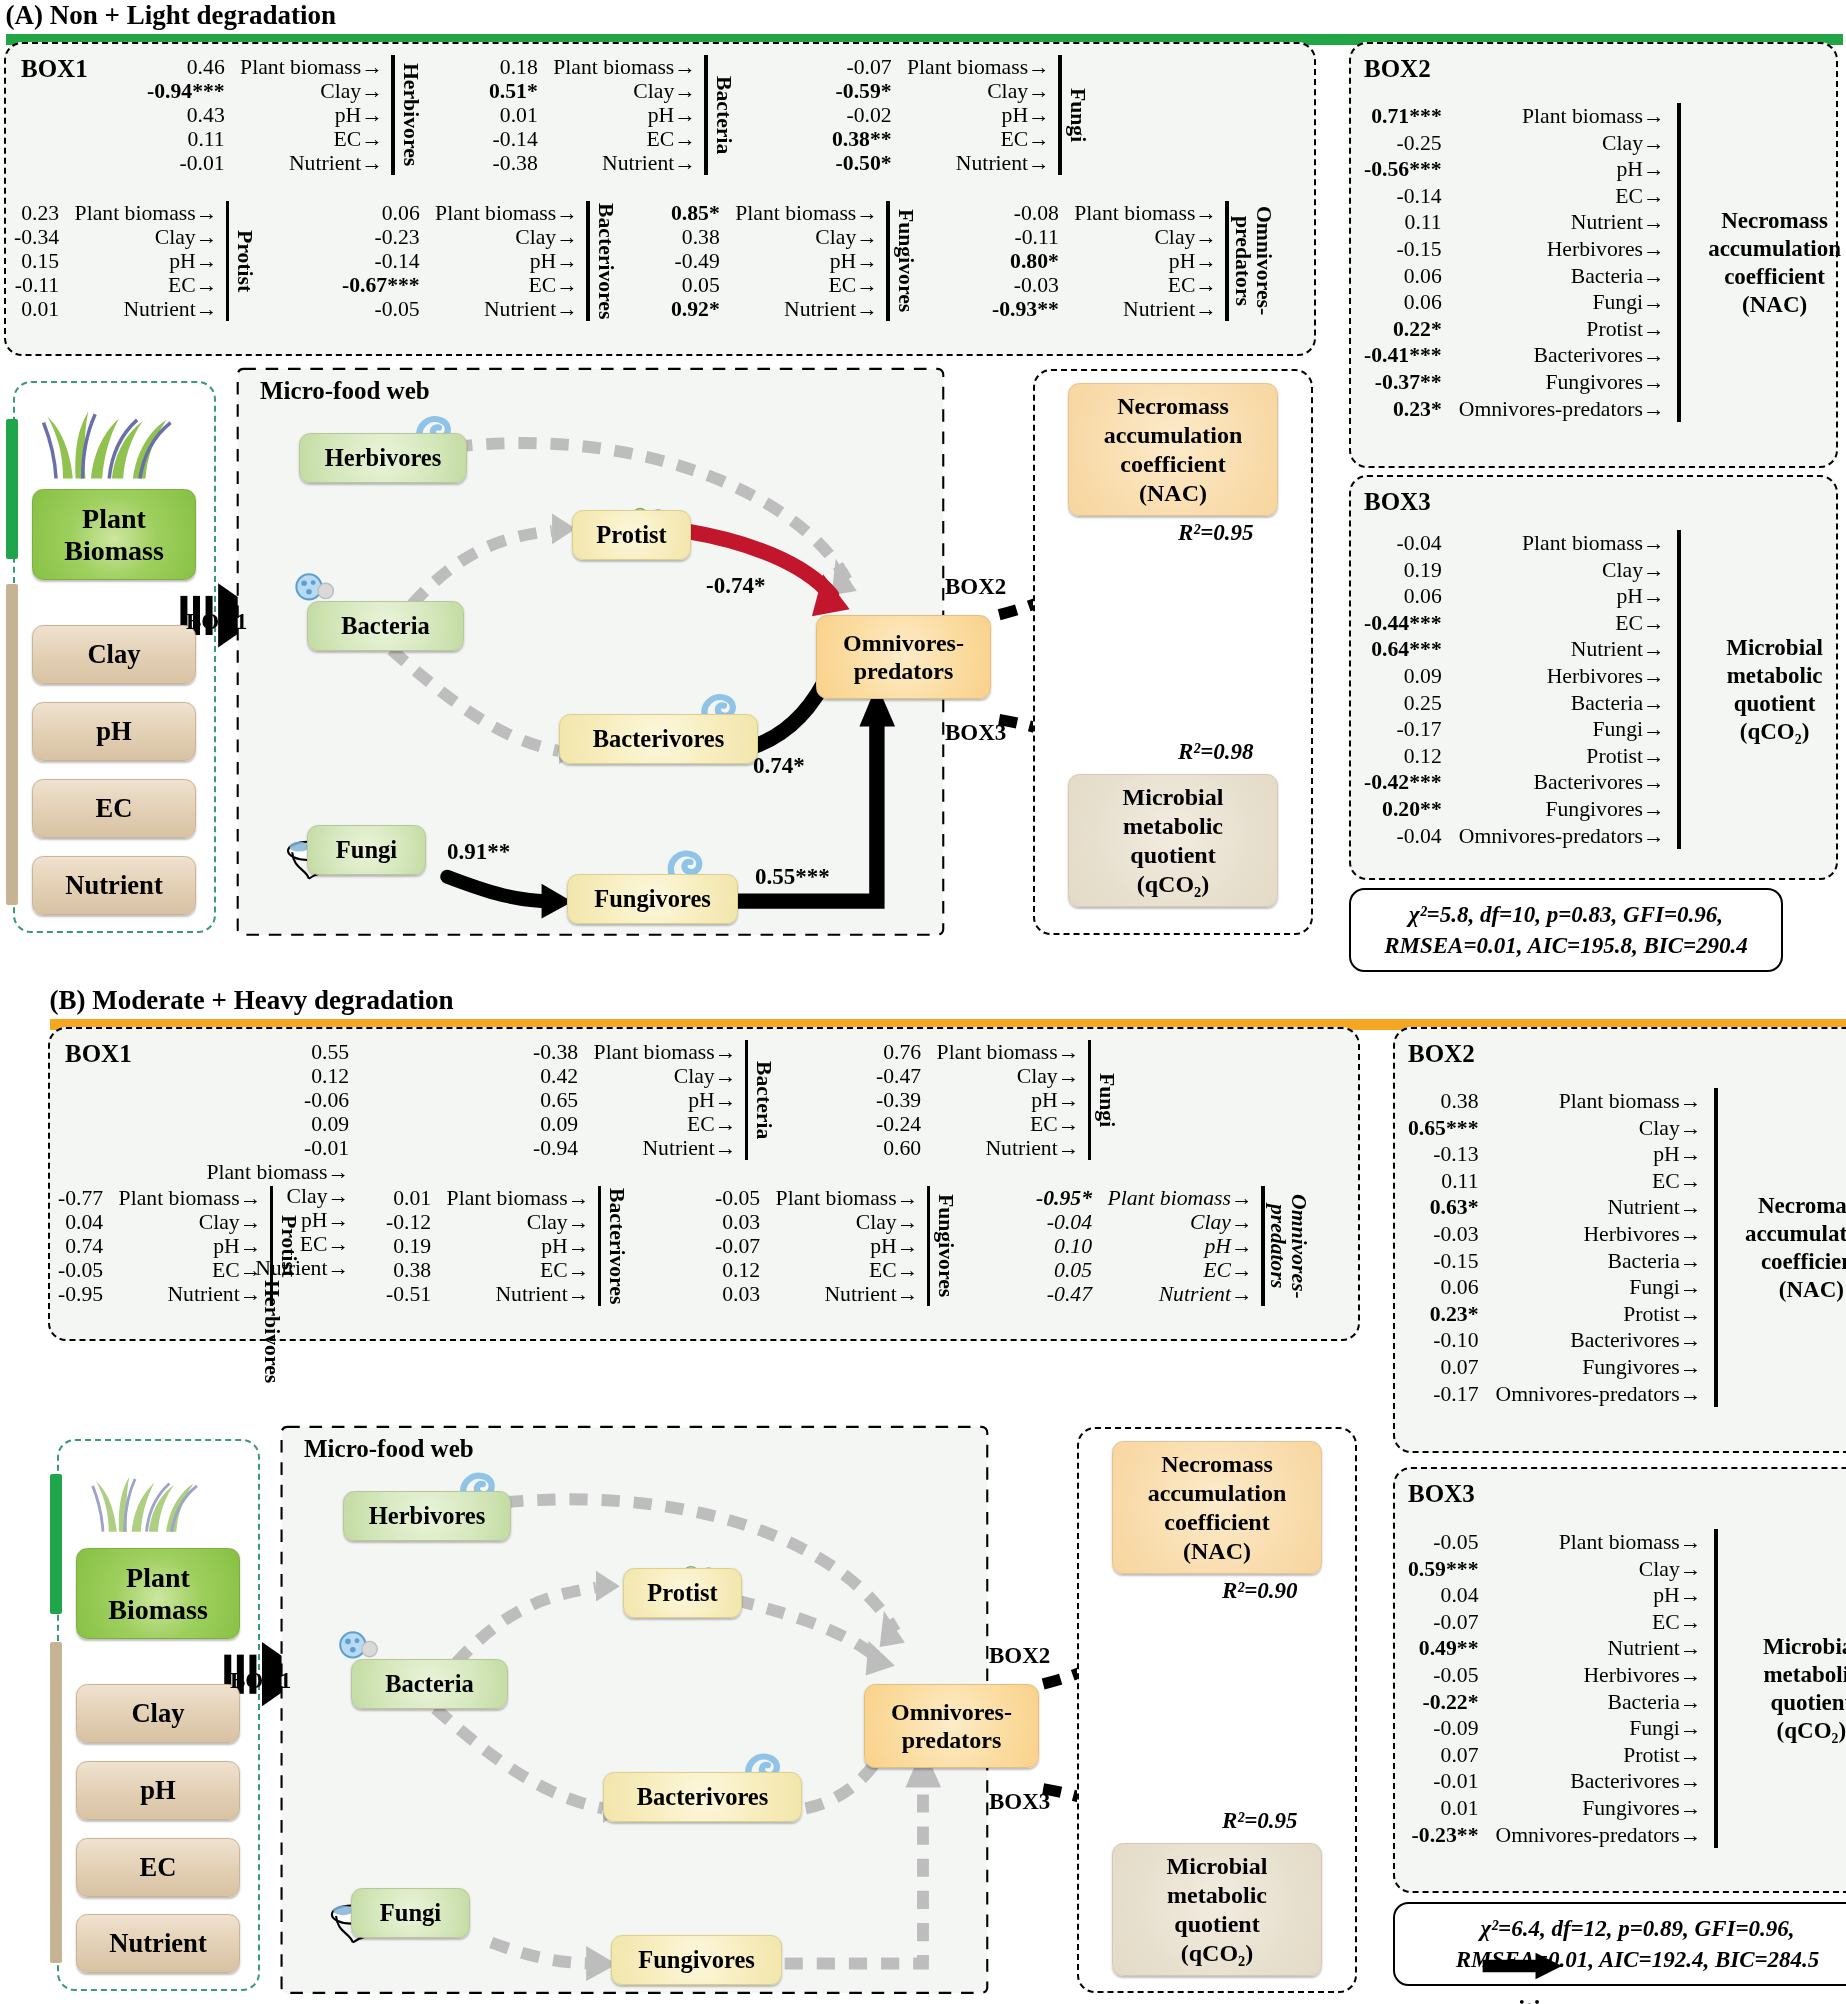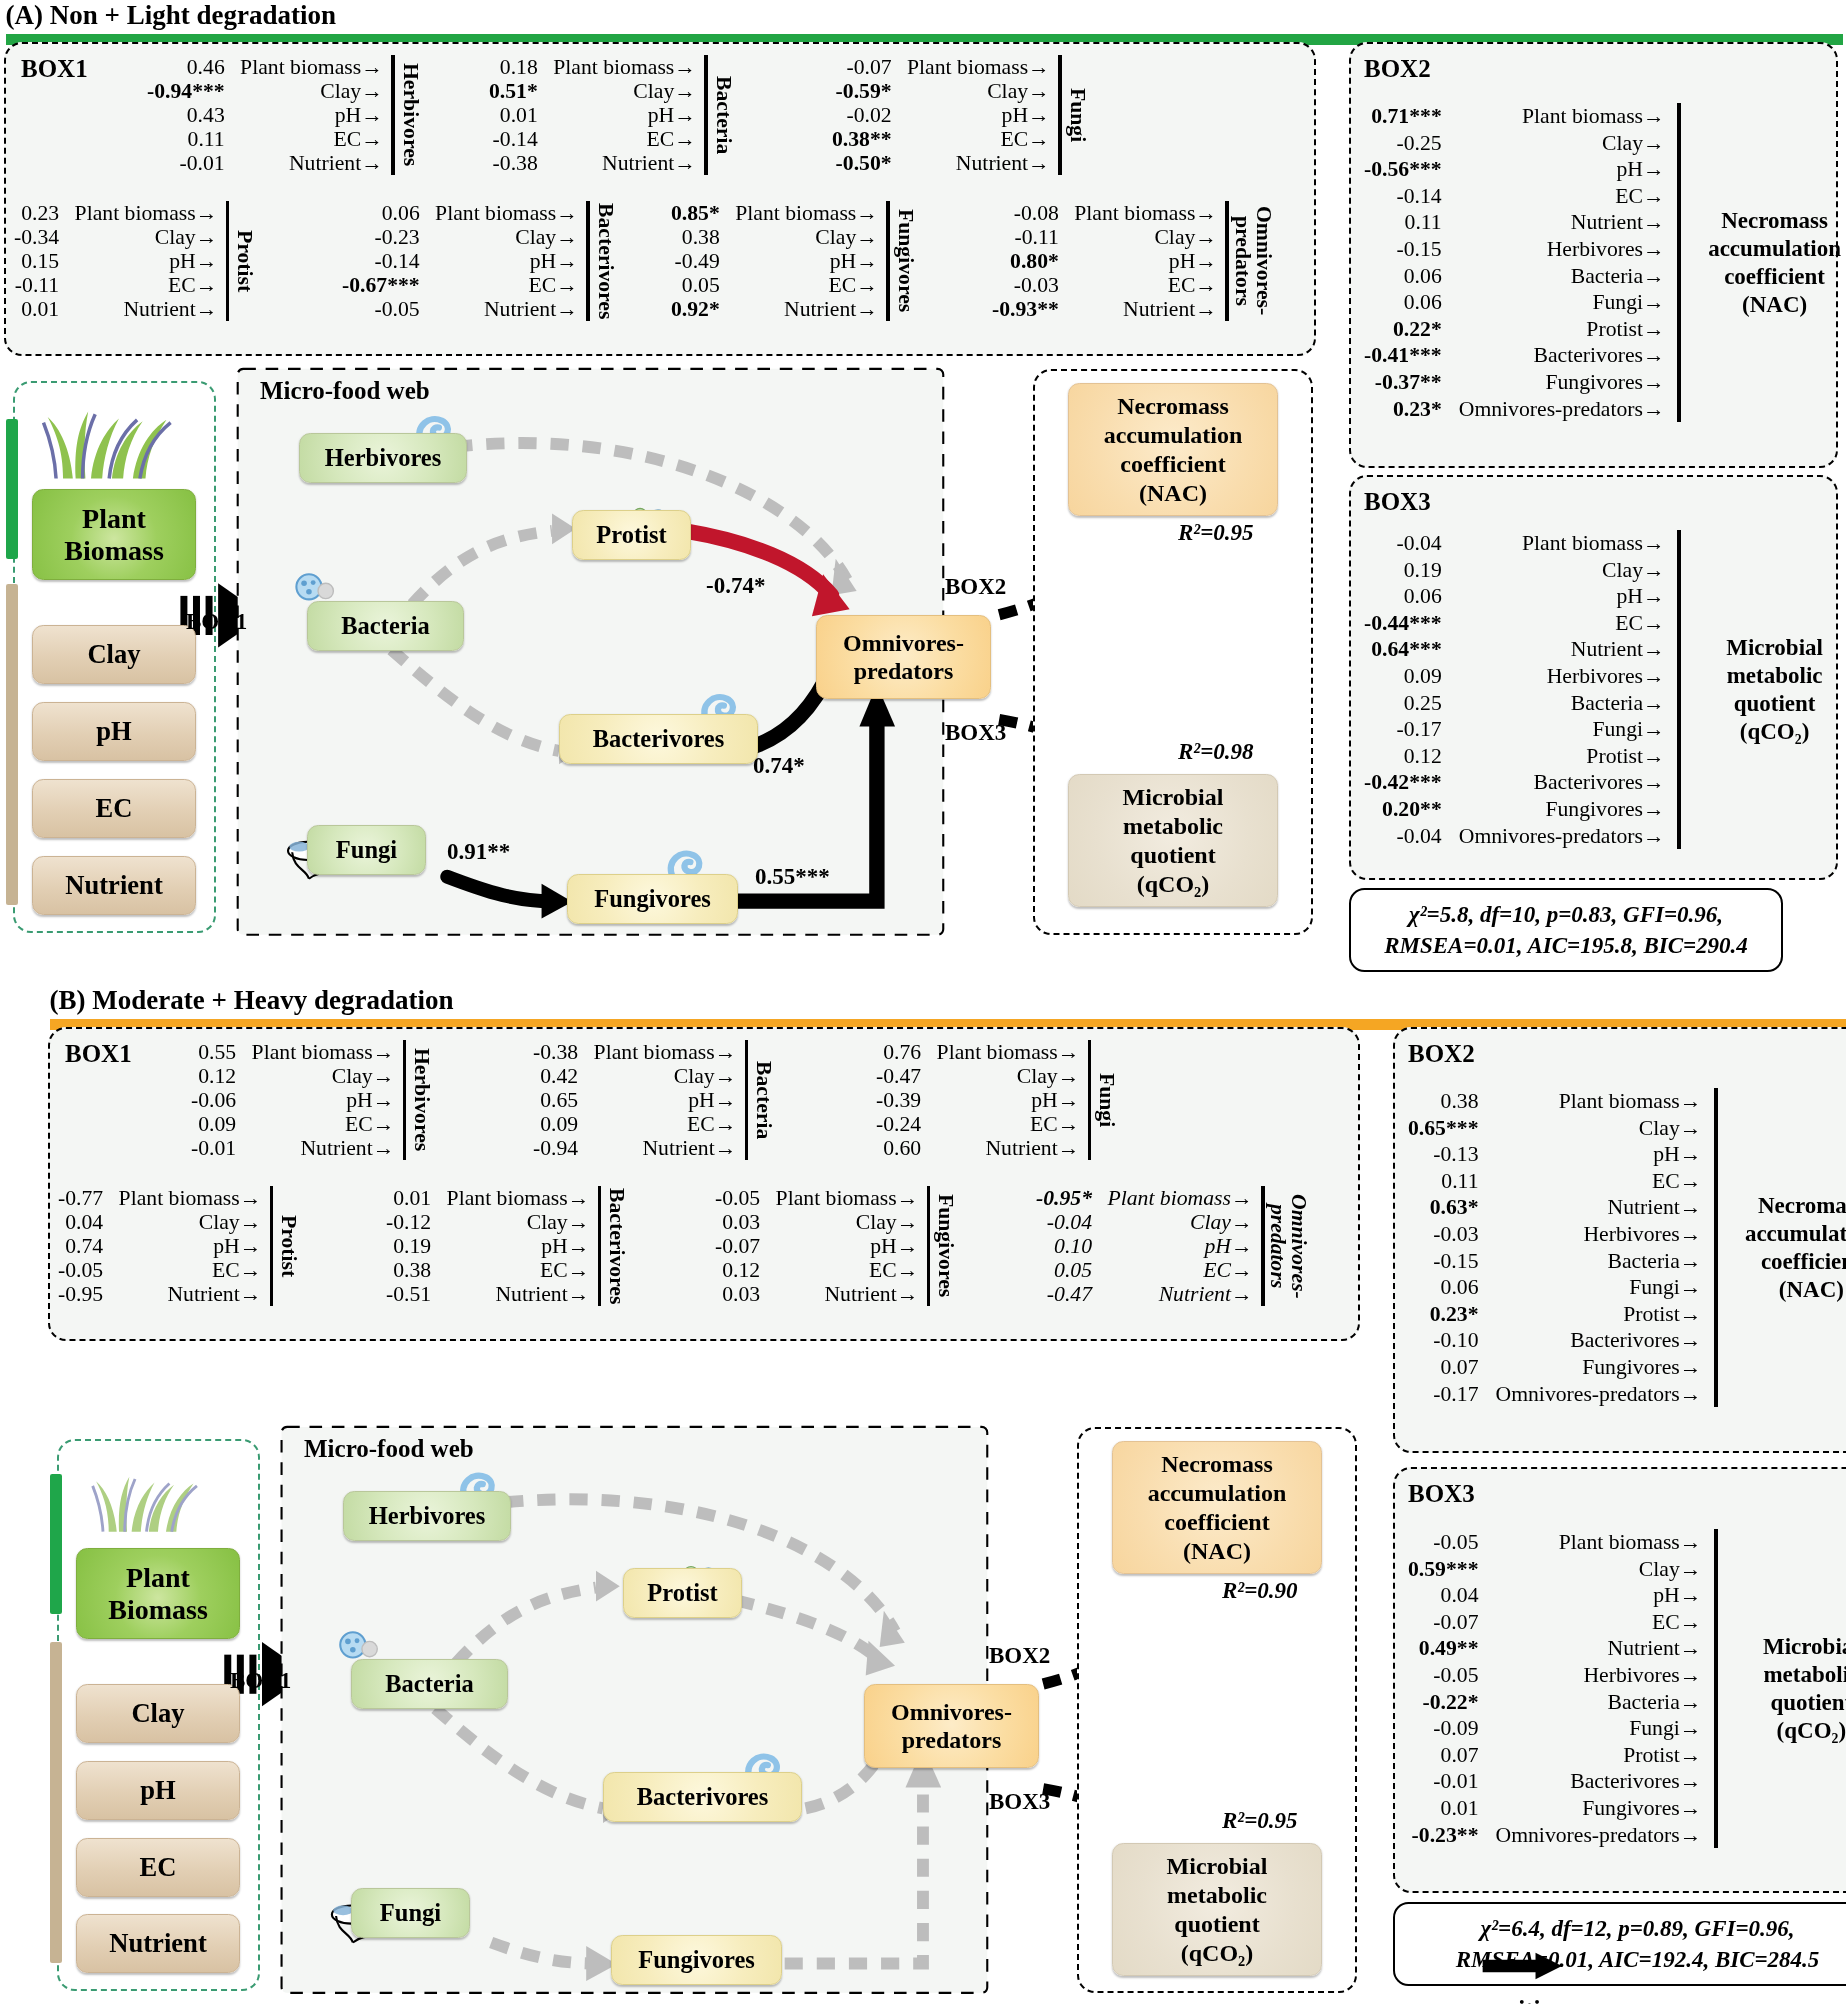--- a/index.html
+++ b/index.html
@@ -491,21 +491,21 @@
 </div>
 
 <div class="panel" style="top:985px;height:1020px;margin-left:44px;">
 
   <div class="panel-title">(B) Moderate + Heavy degradation</div>
   <div class="rule" style="background:#f5a623;margin-top:2.8px;"></div>
 
   <div class="dbox" style="left:4.2px;top:42px;width:1312px;height:314px;"></div>
   <div class="boxlabel" style="left:21px;top:55px;">BOX1</div>
 
-  <div class="pgroup" style="left:147px;top:55px;">
+  <div class="pgroup" style="left:147px;top:55px;flex-direction:column;">
     <div class="pvals">
       <div>0.55</div>
       <div>0.12</div>
       <div>-0.06</div>
       <div>0.09</div>
       <div>-0.01</div>
     </div>
     <div class="plabels">
       <div>Plant biomass→</div>
       <div>Clay→</div>

